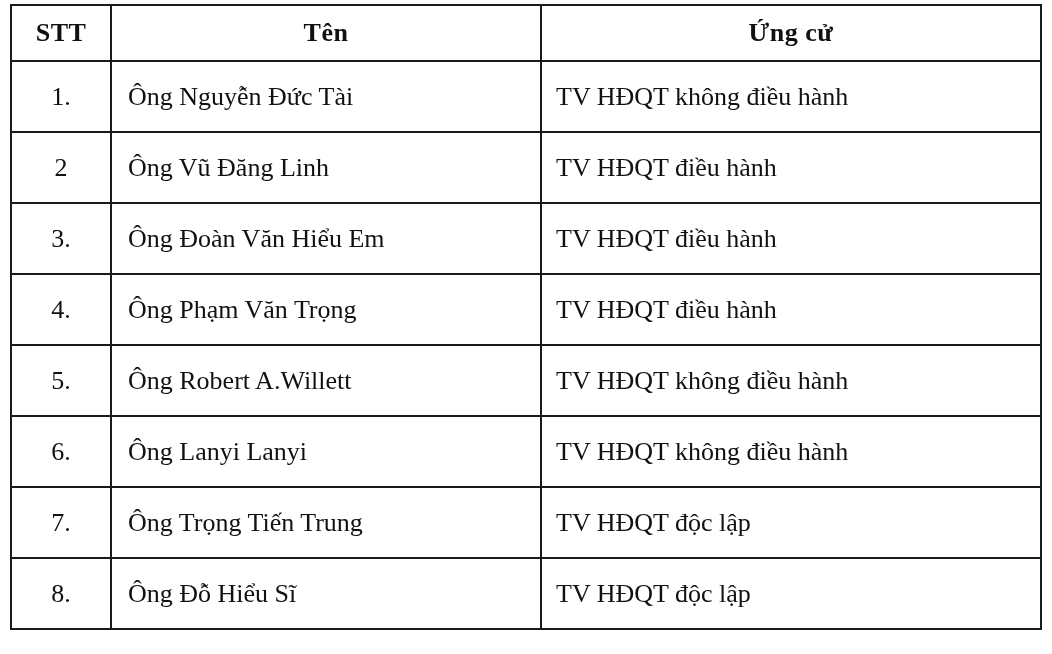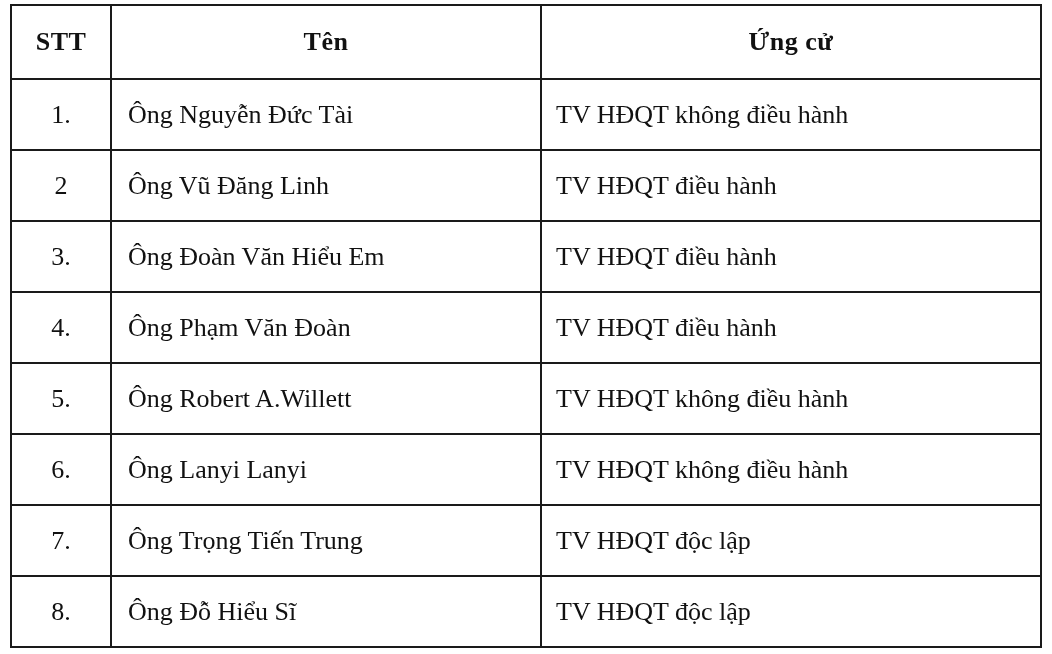--- a/index.html
+++ b/index.html
@@ -30,21 +30,21 @@
   table.candidates col.c-name { width: 430px; }
   table.candidates col.c-role { width: 500px; }
 
   table.candidates th,
   table.candidates td {
     border: 2px solid #1a1a1a;
     box-sizing: border-box;
     vertical-align: middle;
   }
   table.candidates thead th {
-    height: 74px;
+    height: 56px;
     font-size: 26px;
     font-weight: bold;
     text-align: center;
     letter-spacing: 0.5px;
   }
   table.candidates tbody td {
     height: 71px;
     font-size: 26px;
     font-weight: normal;
   }
@@ -90,21 +90,21 @@
         <td class="cell-name">Ông Vũ Đăng Linh</td>
         <td class="cell-role">TV HĐQT điều hành</td>
       </tr>
       <tr>
         <td class="cell-stt">3.</td>
         <td class="cell-name">Ông Đoàn Văn Hiểu Em</td>
         <td class="cell-role">TV HĐQT điều hành</td>
       </tr>
       <tr>
         <td class="cell-stt">4.</td>
-        <td class="cell-name">Ông Phạm Văn Đoàn</td>
+        <td class="cell-name">Ông Phạm Văn Trọng</td>
         <td class="cell-role">TV HĐQT điều hành</td>
       </tr>
       <tr>
         <td class="cell-stt">5.</td>
         <td class="cell-name">Ông Robert A.Willett</td>
         <td class="cell-role">TV HĐQT không điều hành</td>
       </tr>
       <tr>
         <td class="cell-stt">6.</td>
         <td class="cell-name">Ông Lanyi Lanyi</td>

